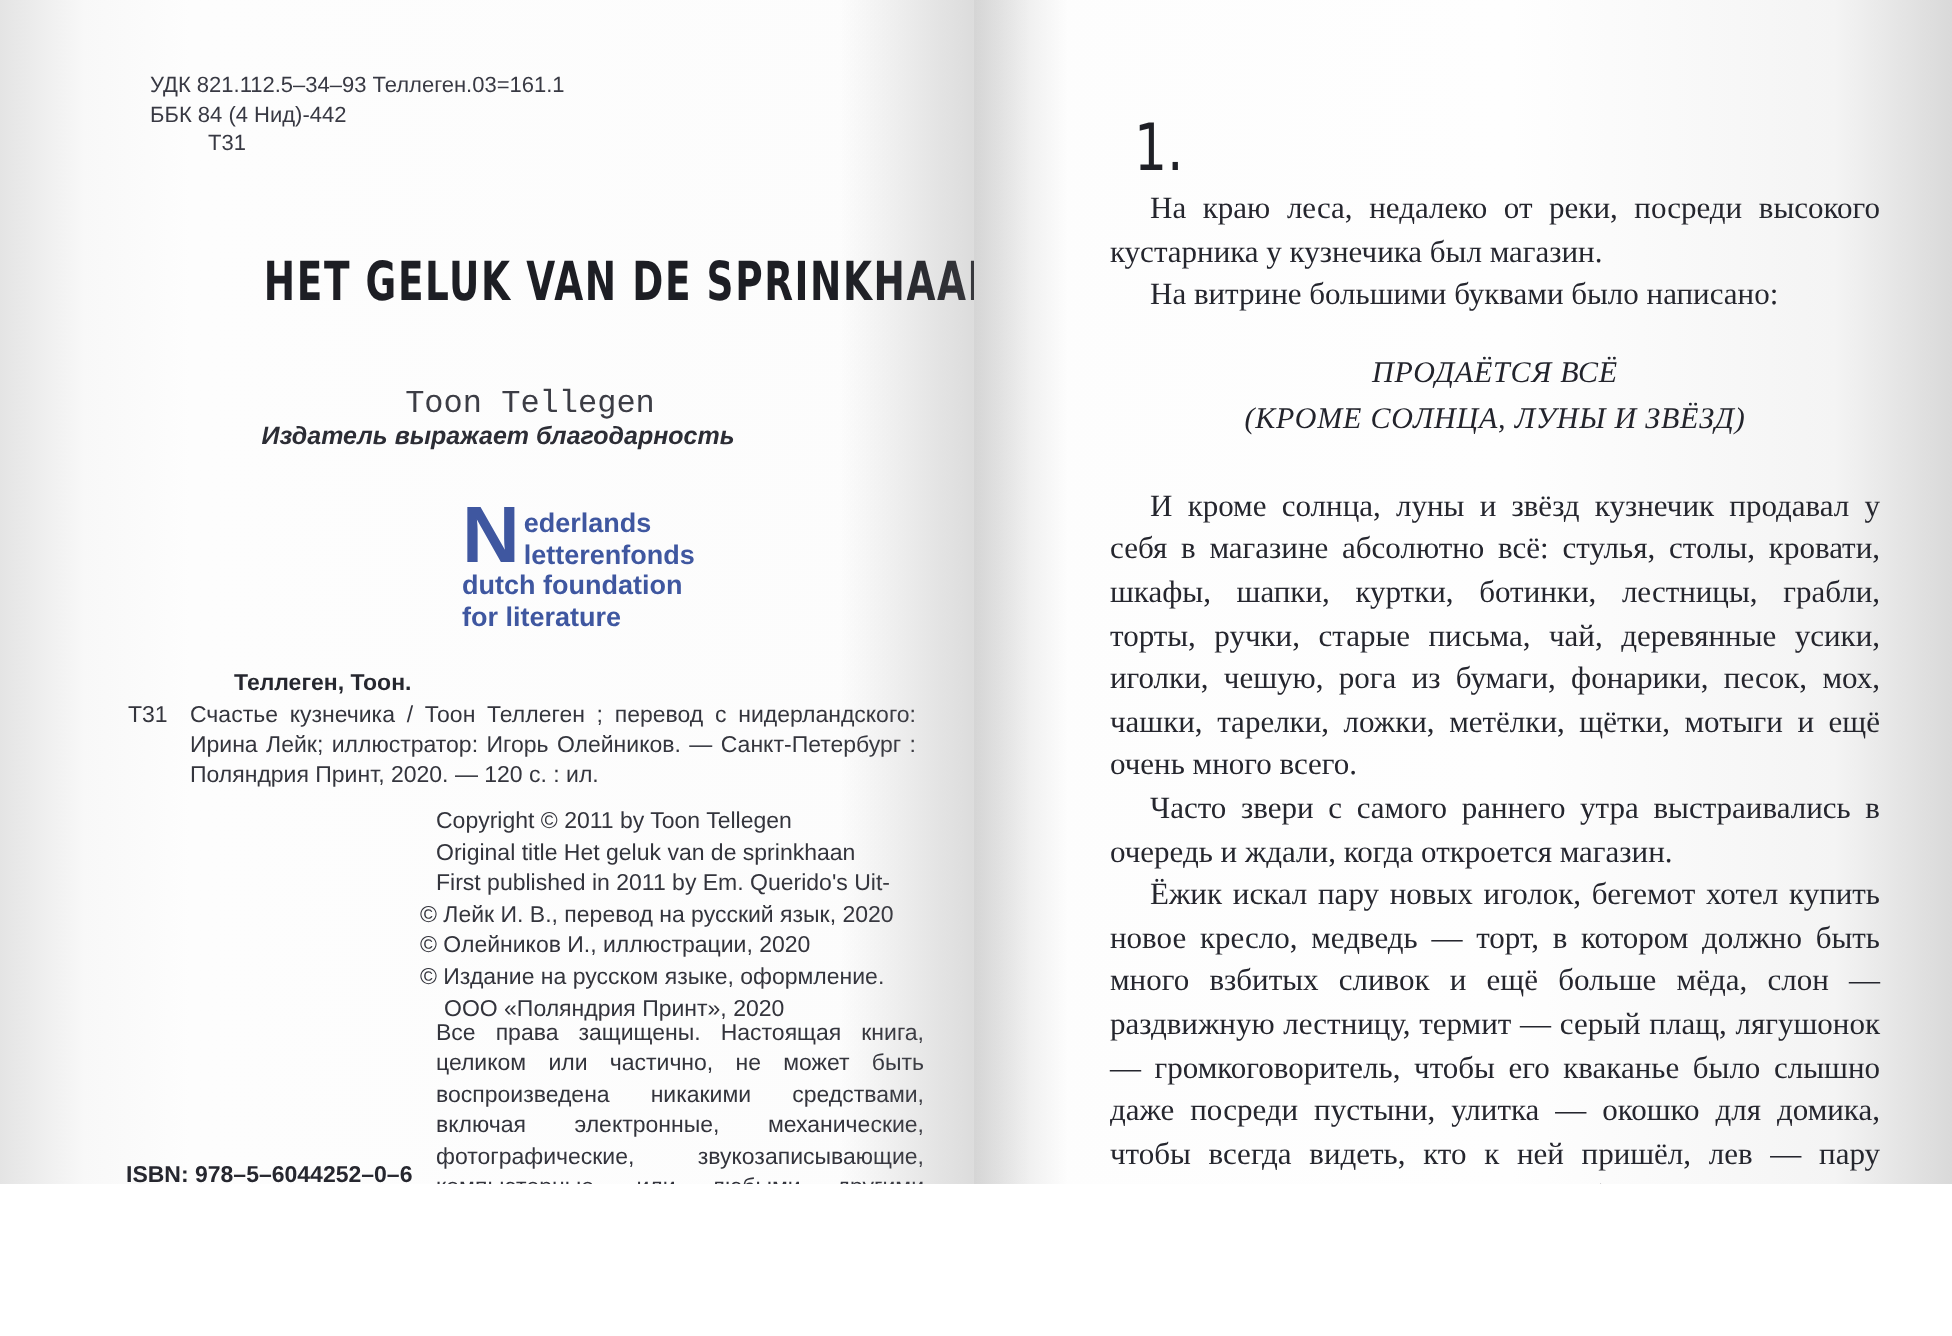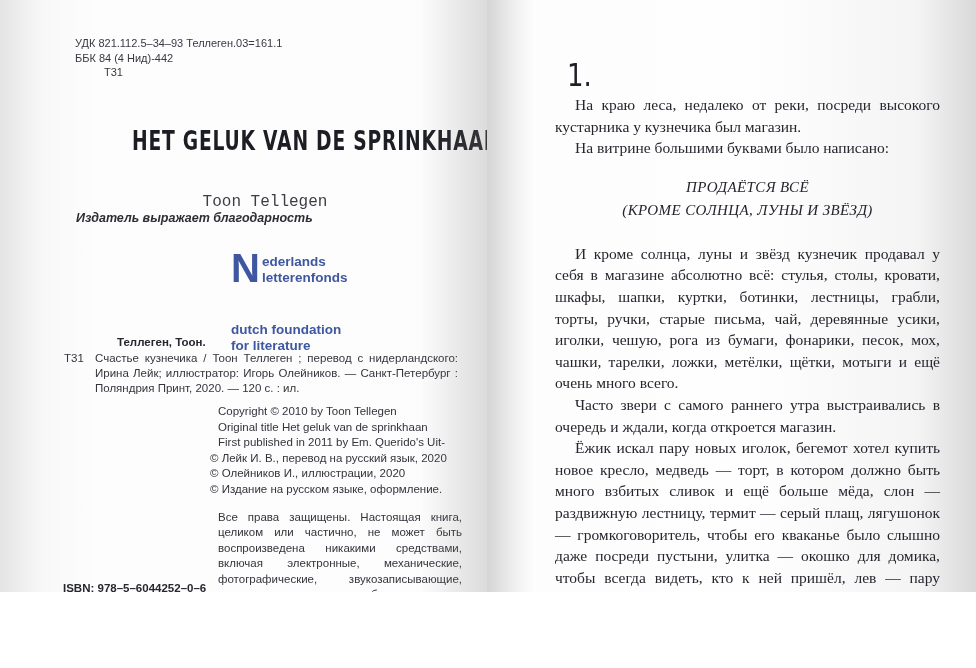--- a/index.html
+++ b/index.html
@@ -33,27 +33,27 @@
   .udc { position:absolute; left:75px; top:36px; font-size:11px; line-height:14.5px; color:#383943; }
   .udc .indent { padding-left:29px; }
   .title-block { position:absolute; left:80px; top:127px; width:370px; text-align:center; color:#1d1e24; }
   .title-block .title {
     display:inline-block; font-family:"DejaVu Sans", sans-serif; font-weight:bold;
     font-size:24px; letter-spacing:1px; transform:scale(0.78,1.12); transform-origin:center;
     white-space:nowrap;
   }
   .author { position:absolute; left:80px; top:157px; width:370px; text-align:center;
     font-family:Liberation Mono, monospace; font-size:16px; color:#3c3d45;margin-top:36px; }
-  .gratitude { position:absolute; left:76px; top:211px; width:370px; text-align:left;
+  .gratitude { position:absolute; left:64px; top:211px; width:370px; text-align:center;
     font-style:italic; font-weight:bold; font-size:12.5px; line-height:15.5px; color:#2c2d35; }
   .logo { position:absolute; left:231px; top:253px; color:#3f57a0; font-weight:bold; }
   .logo-top { display:flex; align-items:flex-start; }
   .logo-n { font-size:40px; line-height:30px; letter-spacing:0; margin-right:2px; }
   .logo-right { font-size:13.5px; line-height:15.5px; padding-top:1px; }
-  .logo-bottom { font-size:13.5px; line-height:16px;margin-top:37px; }
+  .logo-bottom { font-size:13.5px; line-height:16px; }
   .bib-header { position:absolute; left:117px; top:336px; font-size:11.5px; font-weight:bold; color:#26272f;text-align:center; }
   .bib { position:absolute; left:64px; top:351px; width:394px; font-size:11.5px; line-height:15px; }
   .bib .code { position:absolute; left:0; top:0; }
   .bib .entry { margin-left:31px; text-align:justify; }
   .copyright { position:absolute; left:207px; top:404px; width:256px; font-size:11.5px; line-height:15.6px; color:#33343c; }
   .copyright .c-line { margin-left:11px; }
   .copyright .c-hang { margin-left:3px; }
   .copyright .c-cont { margin-left:15px; }
   .rights { position:absolute; left:218px; top:510px; width:244px; font-size:11.5px; line-height:15.4px; text-align:justify; color:#33343c; }
   .isbn { position:absolute; left:63px; top:582px; font-size:11.5px; font-weight:bold; color:#26272f; }
@@ -112,26 +112,27 @@
     </div>
 
     <div class="bib-header">Теллеген, Тоон.</div>
 
     <div class="bib">
       <span class="code">Т31</span>
       <div class="entry">Счастье кузнечика / Тоон Теллеген ; перевод с нидерландского: Ирина Лейк; иллюстратор: Игорь Олейников. — Санкт-Петербург : Поляндрия Принт, 2020. — 120 с. : ил.</div>
     </div>
 
     <div class="copyright">
-      <div class="c-line">Copyright © 2010 by Toon Tellegen</div>
+      <div class="c-line">Copyright © 2011 by Toon Tellegen</div>
       <div class="c-line">Original title Het geluk van de sprinkhaan</div>
       <div class="c-line">First published in 2011 by Em. Querido's Uit-</div>
       <div class="c-hang">© Лейк И. В., перевод на русский язык, 2020</div>
       <div class="c-hang">© Олейников И., иллюстрации, 2020</div>
       <div class="c-hang">© Издание на русском языке, оформление.</div>
+      <div class="c-cont">ООО «Поляндрия Принт», 2020</div>
     </div>
 
     <div class="rights">Все права защищены. Настоящая книга, целиком или частично, не может быть воспроизведена никакими средствами, включая электронные, механические, фотографические, звукозаписывающие, компьютерные, или любыми другими средствами передачи информации без письменного разрешения издателя.</div>
 
     <div class="isbn">ISBN: 978–5–6044252–0–6</div>
   </div>
 
   <div class="page-right">
     <div class="right-text body-text">
       <span class="chapter-number">1.</span>

